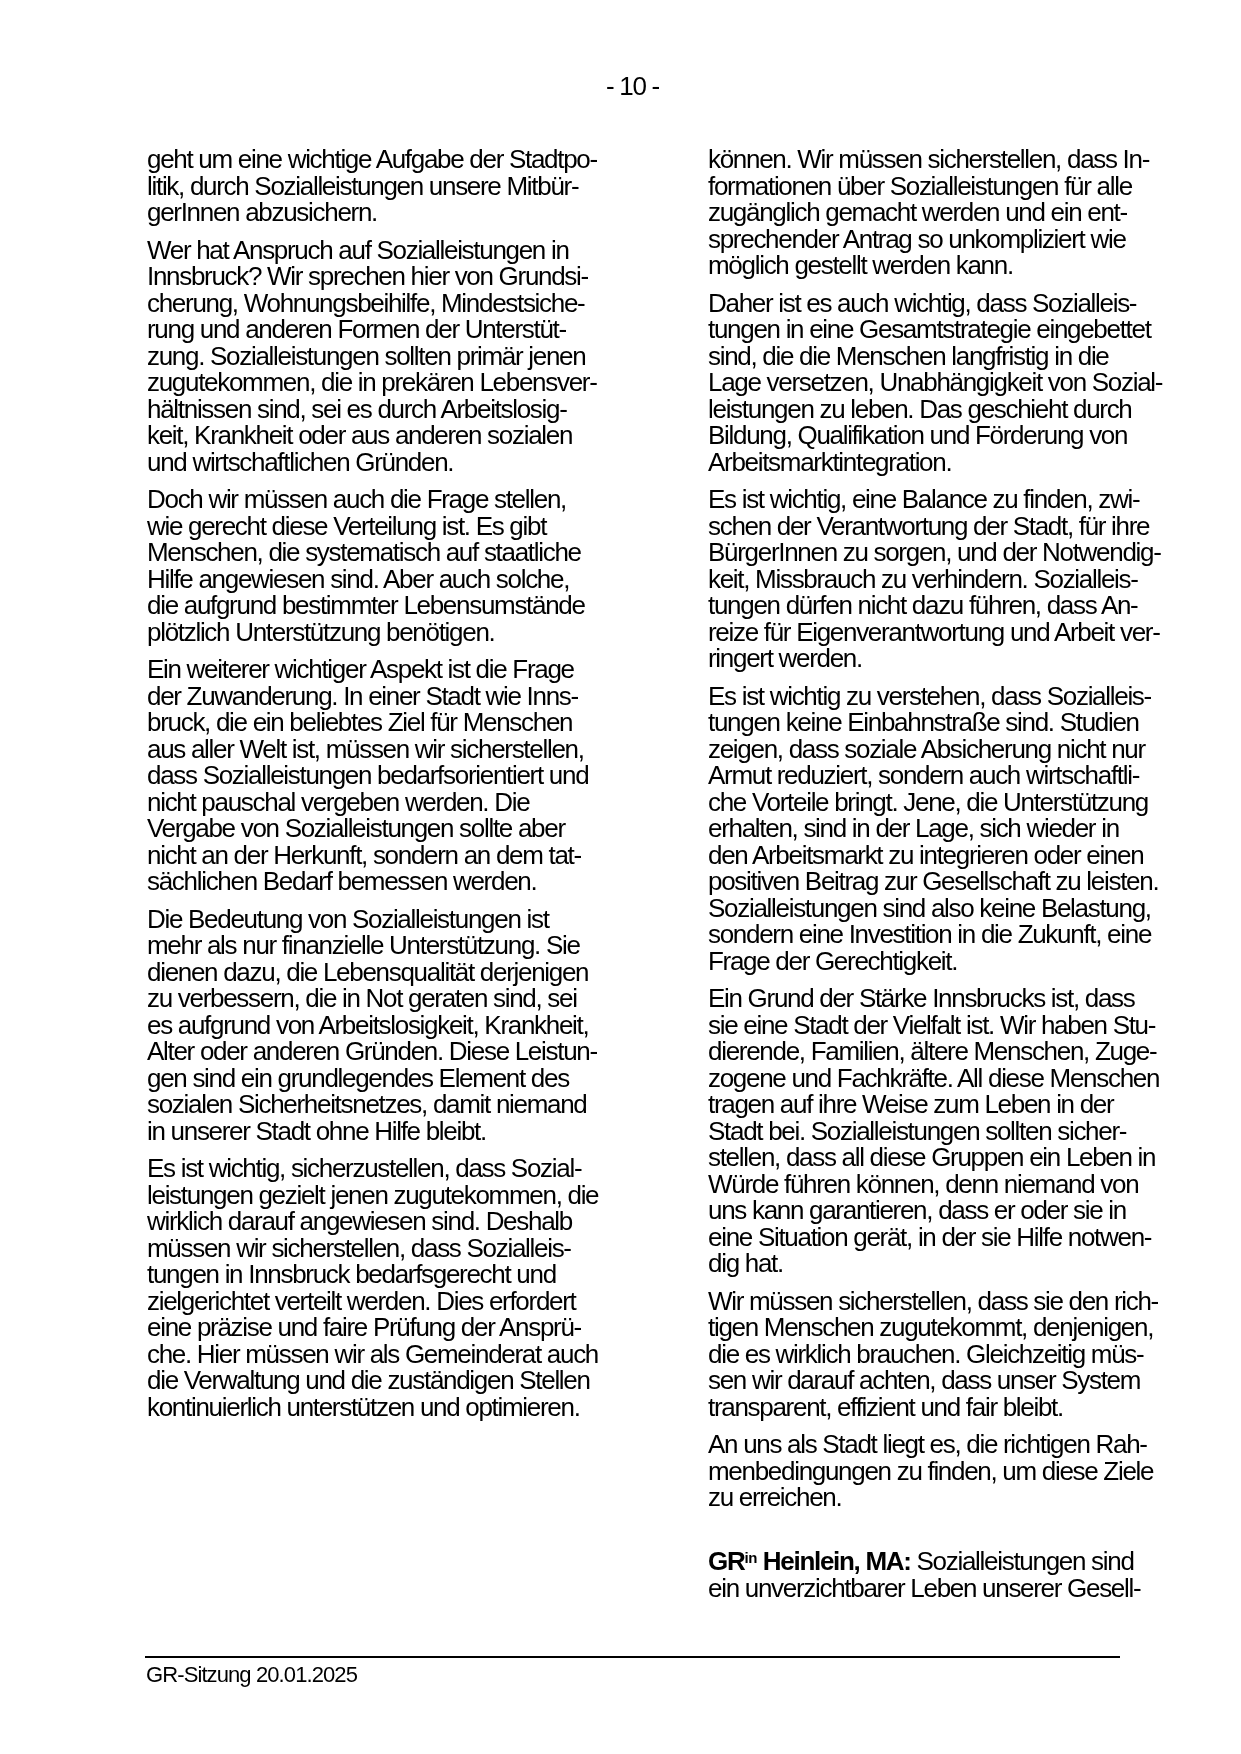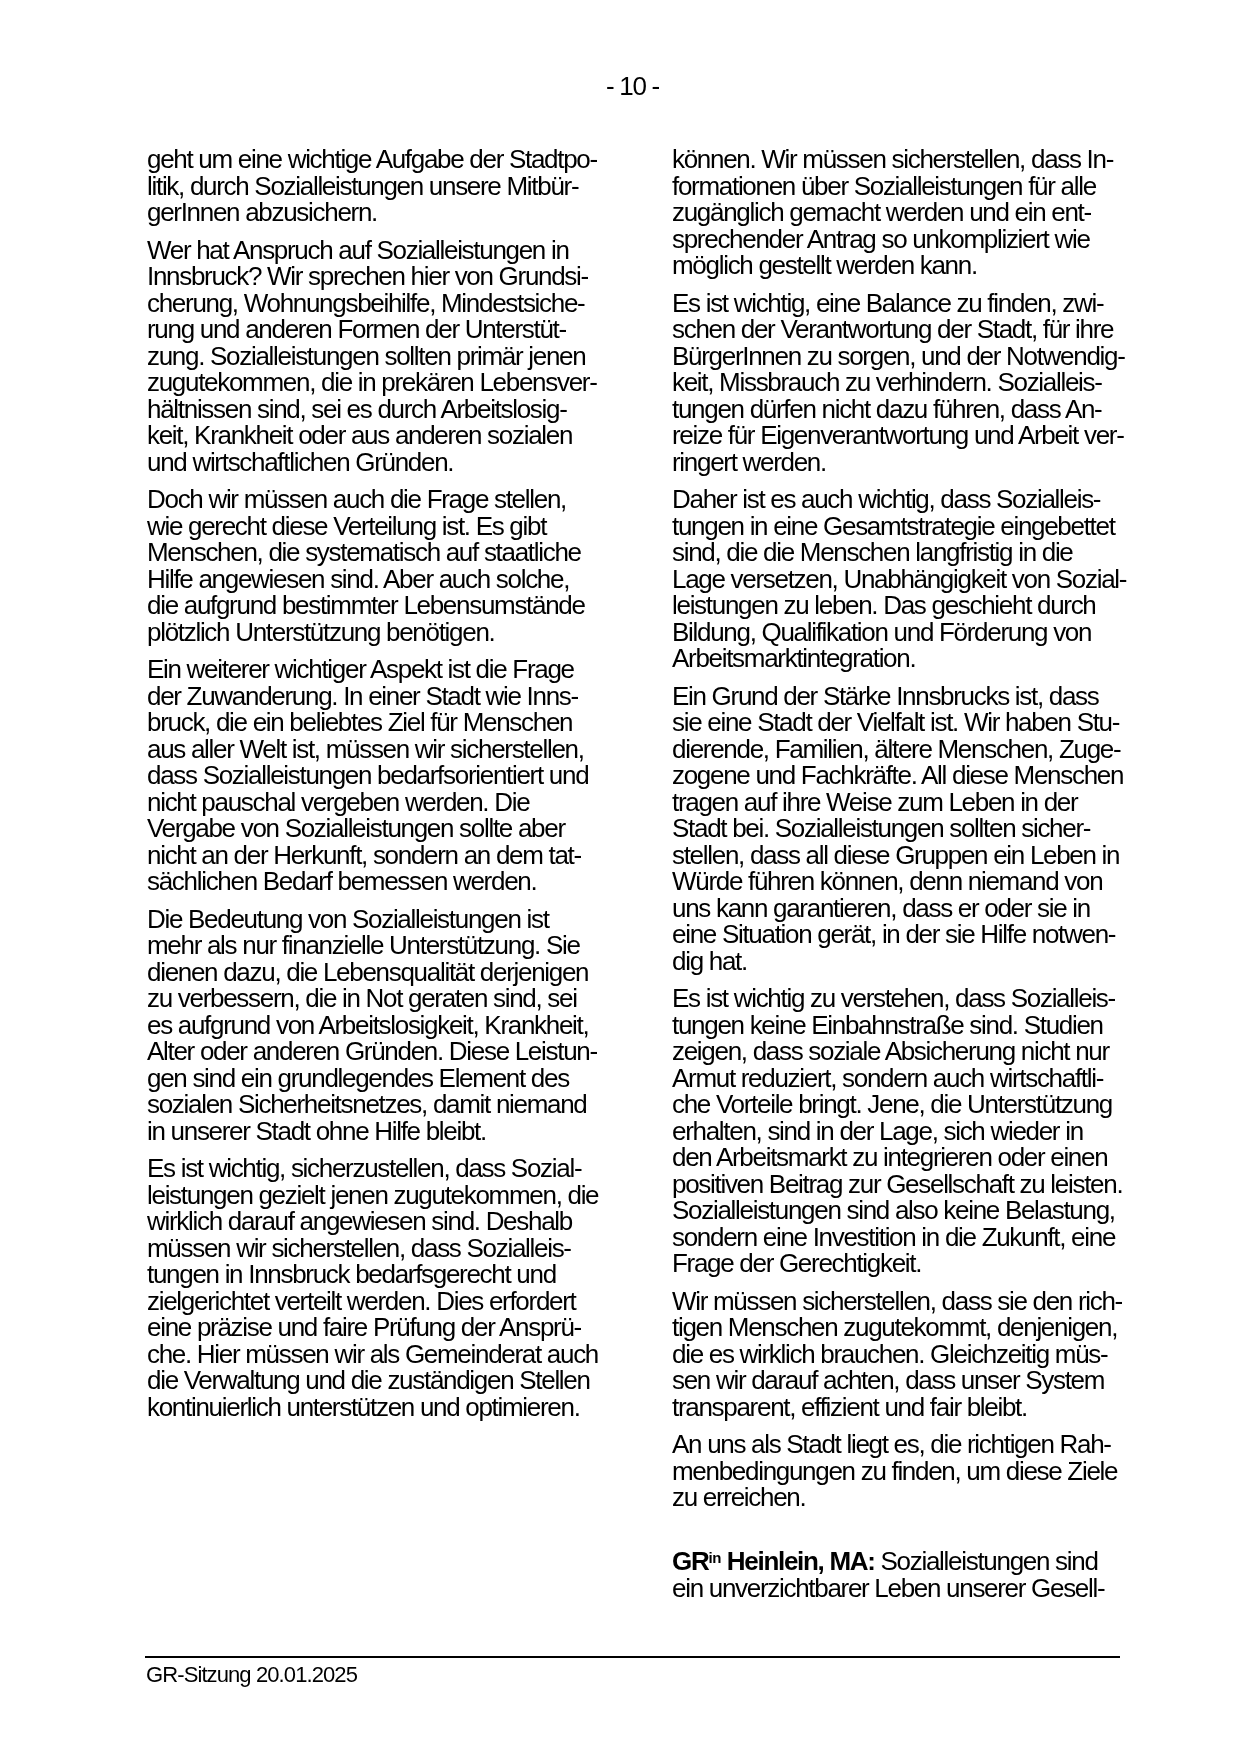--- a/index.html
+++ b/index.html
@@ -24,20 +24,21 @@
     top: 73px;
     left: 145px;
     width: 975px;
     text-align: center;
   }
   .columns {
     position: absolute;
     top: 146px;
     left: 147px;
     display: flex;
+    gap: 36px;
   }
   .col {
     width: 465px;
   }
   .col-left {
     margin-right: 60px;
   }
   .col p {
     margin: 0 0 11px 0;
     white-space: pre-line;
@@ -127,56 +128,56 @@
 die Verwaltung und die zuständigen Stellen
 kontinuierlich unterstützen und optimieren.</p>
     </div>
 
     <div class="col col-right">
       <p>können. Wir müssen sicherstellen, dass In-
 formationen über Sozialleistungen für alle
 zugänglich gemacht werden und ein ent-
 sprechender Antrag so unkompliziert wie
 möglich gestellt werden kann.</p>
+      <p>Daher ist es auch wichtig, dass Sozialleis-
+tungen in eine Gesamtstrategie eingebettet
+sind, die die Menschen langfristig in die
+Lage versetzen, Unabhängigkeit von Sozial-
+leistungen zu leben. Das geschieht durch
+Bildung, Qualifikation und Förderung von
+Arbeitsmarktintegration.</p>
       <p>Es ist wichtig, eine Balance zu finden, zwi-
 schen der Verantwortung der Stadt, für ihre
 BürgerInnen zu sorgen, und der Notwendig-
 keit, Missbrauch zu verhindern. Sozialleis-
 tungen dürfen nicht dazu führen, dass An-
 reize für Eigenverantwortung und Arbeit ver-
 ringert werden.</p>
-      <p>Daher ist es auch wichtig, dass Sozialleis-
-tungen in eine Gesamtstrategie eingebettet
-sind, die die Menschen langfristig in die
-Lage versetzen, Unabhängigkeit von Sozial-
-leistungen zu leben. Das geschieht durch
-Bildung, Qualifikation und Förderung von
-Arbeitsmarktintegration.</p>
+      <p>Es ist wichtig zu verstehen, dass Sozialleis-
+tungen keine Einbahnstraße sind. Studien
+zeigen, dass soziale Absicherung nicht nur
+Armut reduziert, sondern auch wirtschaftli-
+che Vorteile bringt. Jene, die Unterstützung
+erhalten, sind in der Lage, sich wieder in
+den Arbeitsmarkt zu integrieren oder einen
+positiven Beitrag zur Gesellschaft zu leisten.
+Sozialleistungen sind also keine Belastung,
+sondern eine Investition in die Zukunft, eine
+Frage der Gerechtigkeit.</p>
       <p>Ein Grund der Stärke Innsbrucks ist, dass
 sie eine Stadt der Vielfalt ist. Wir haben Stu-
 dierende, Familien, ältere Menschen, Zuge-
 zogene und Fachkräfte. All diese Menschen
 tragen auf ihre Weise zum Leben in der
 Stadt bei. Sozialleistungen sollten sicher-
 stellen, dass all diese Gruppen ein Leben in
 Würde führen können, denn niemand von
 uns kann garantieren, dass er oder sie in
 eine Situation gerät, in der sie Hilfe notwen-
 dig hat.</p>
-      <p>Es ist wichtig zu verstehen, dass Sozialleis-
-tungen keine Einbahnstraße sind. Studien
-zeigen, dass soziale Absicherung nicht nur
-Armut reduziert, sondern auch wirtschaftli-
-che Vorteile bringt. Jene, die Unterstützung
-erhalten, sind in der Lage, sich wieder in
-den Arbeitsmarkt zu integrieren oder einen
-positiven Beitrag zur Gesellschaft zu leisten.
-Sozialleistungen sind also keine Belastung,
-sondern eine Investition in die Zukunft, eine
-Frage der Gerechtigkeit.</p>
       <p>Wir müssen sicherstellen, dass sie den rich-
 tigen Menschen zugutekommt, denjenigen,
 die es wirklich brauchen. Gleichzeitig müs-
 sen wir darauf achten, dass unser System
 transparent, effizient und fair bleibt.</p>
       <p>An uns als Stadt liegt es, die richtigen Rah-
 menbedingungen zu finden, um diese Ziele
 zu erreichen.</p>
       <p class="speaker-par">
         <strong><span>GR</span><sup>in</sup><span> Heinlein, MA:</span></strong><span> Sozialleistungen sind

